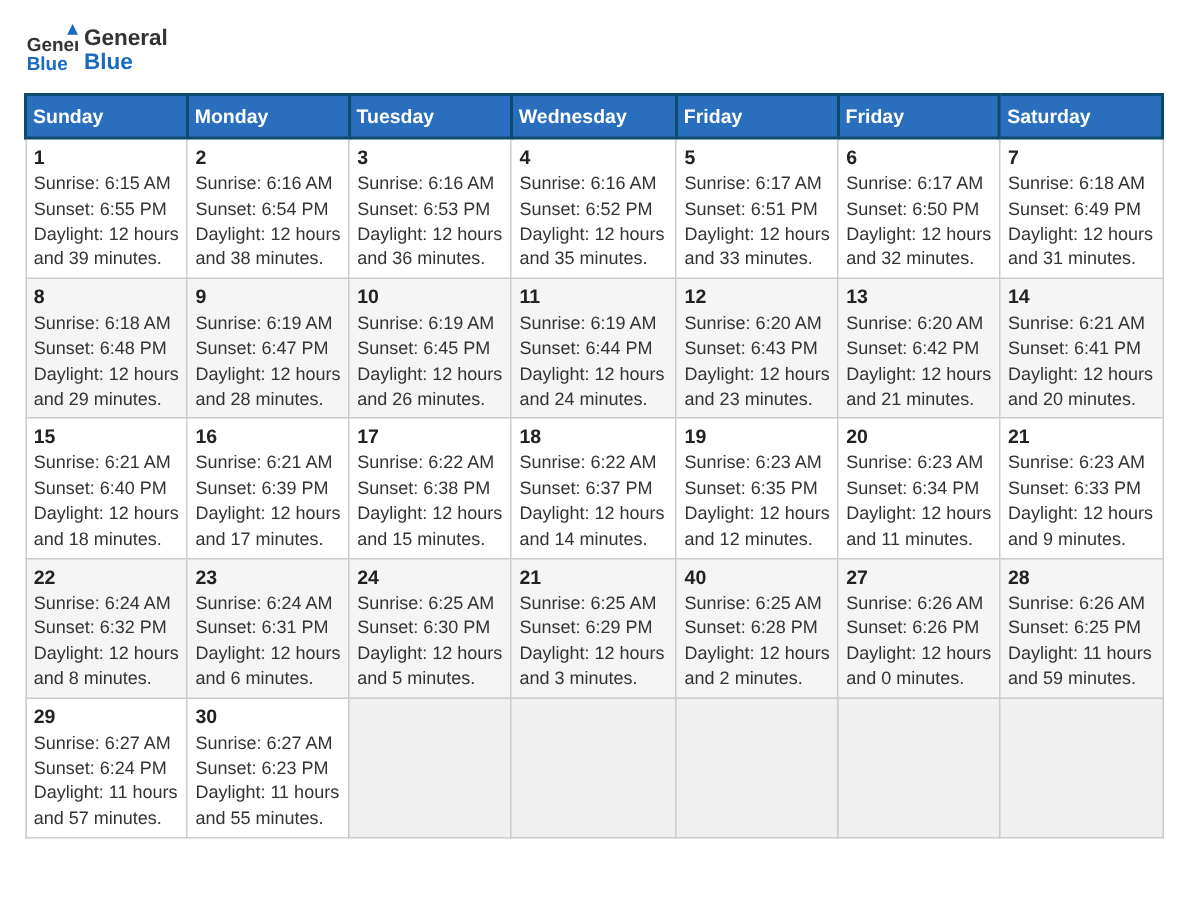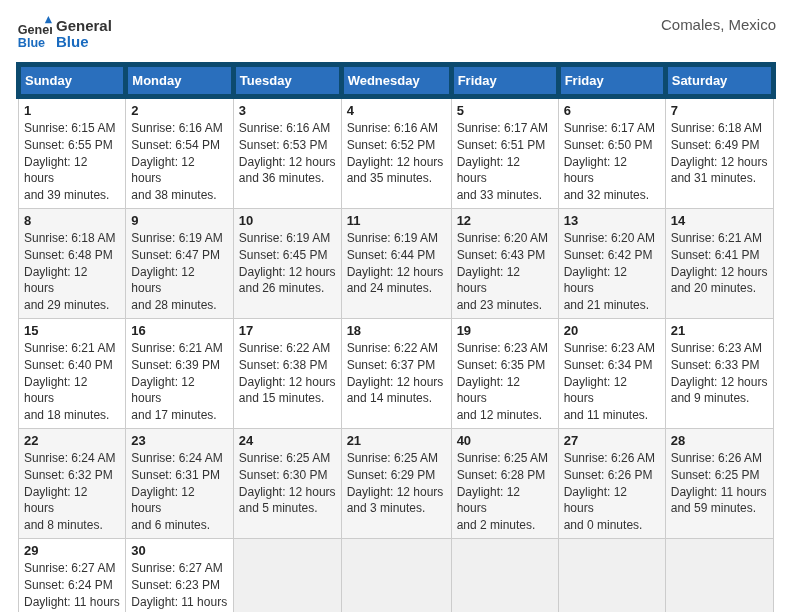--- a/index.html
+++ b/index.html
@@ -42,21 +42,21 @@
       border-collapse: collapse;
       font-size: 11px;
     }
     .calendar th {
       background: #2a6fbd;
       color: #fff;
       padding: 6px 4px;
       text-align: left;
       font-size: 13px;
       font-weight: bold;
-      border: 5px solid #0c4a6e;
+      border: 2px solid #0c4a6e;
     }
     .calendar td {
       border: 1px solid #ccc;
       vertical-align: top;
       padding: 4px 5px;
       width: 113px;
       min-height: 80px;
       background: #fff;
     }
     .calendar tr:nth-child(even) td {
@@ -87,21 +87,20 @@
       <text x="2" y="20" font-size="14" font-weight="bold" fill="#333">General</text>
       <text x="2" y="34" font-size="14" font-weight="bold" fill="#1a6bbf">Blue</text>
       <polygon points="32,8 40,8 36,0" fill="#1a6bbf"></polygon>
     </svg>
     <div>
       <div style="font-size:15px;font-weight:bold;color:#333;line-height:1.1;">General</div>
       <div style="font-size:15px;font-weight:bold;color:#1a6bbf;line-height:1.1;">Blue</div>
     </div>
   </div>
   <div class="title-area">
-    <div class="location">Comales, Mexico</div>
   </div>
 </div>
 
 <table class="calendar">
   <thead>
     <tr>
       <th>Sunday</th>
       <th>Monday</th>
       <th>Tuesday</th>
       <th>Wednesday</th>

